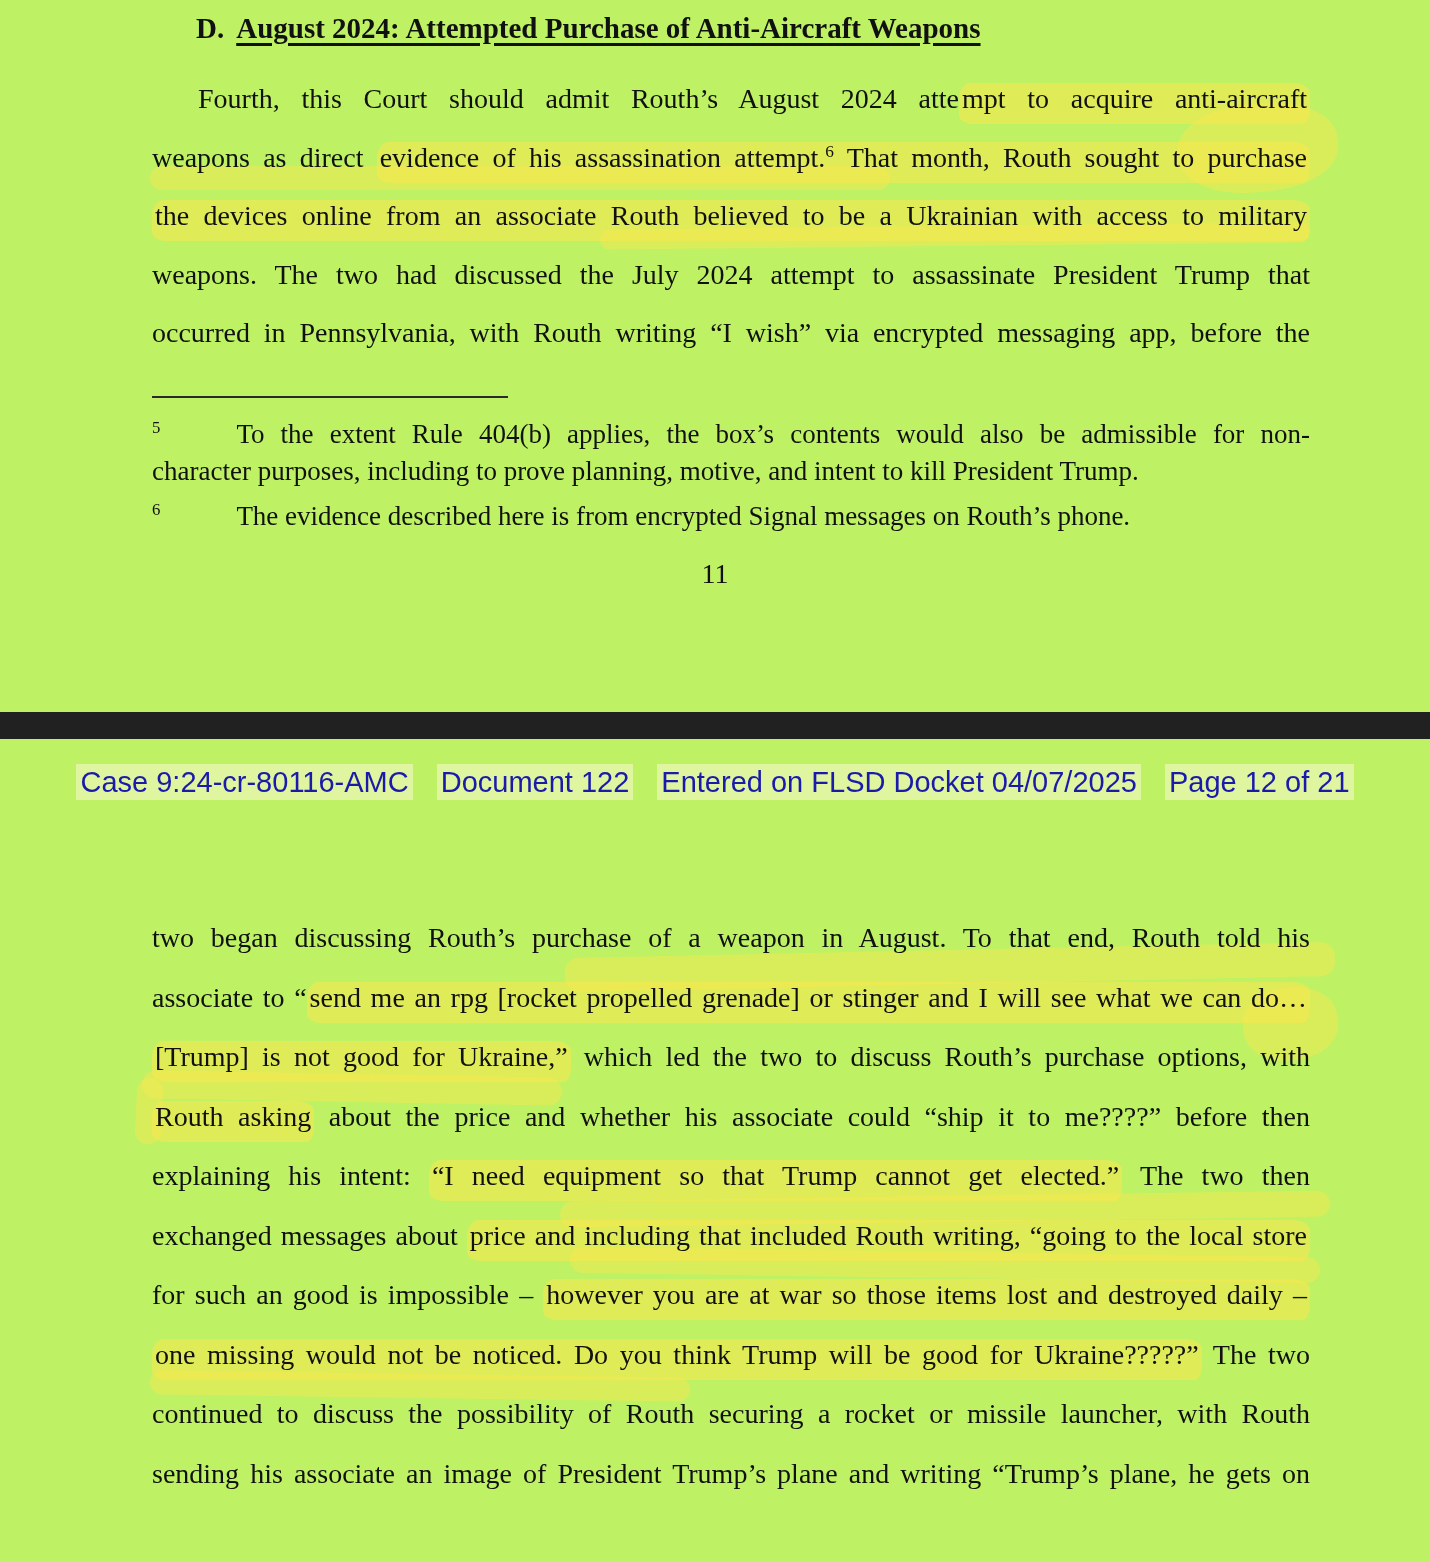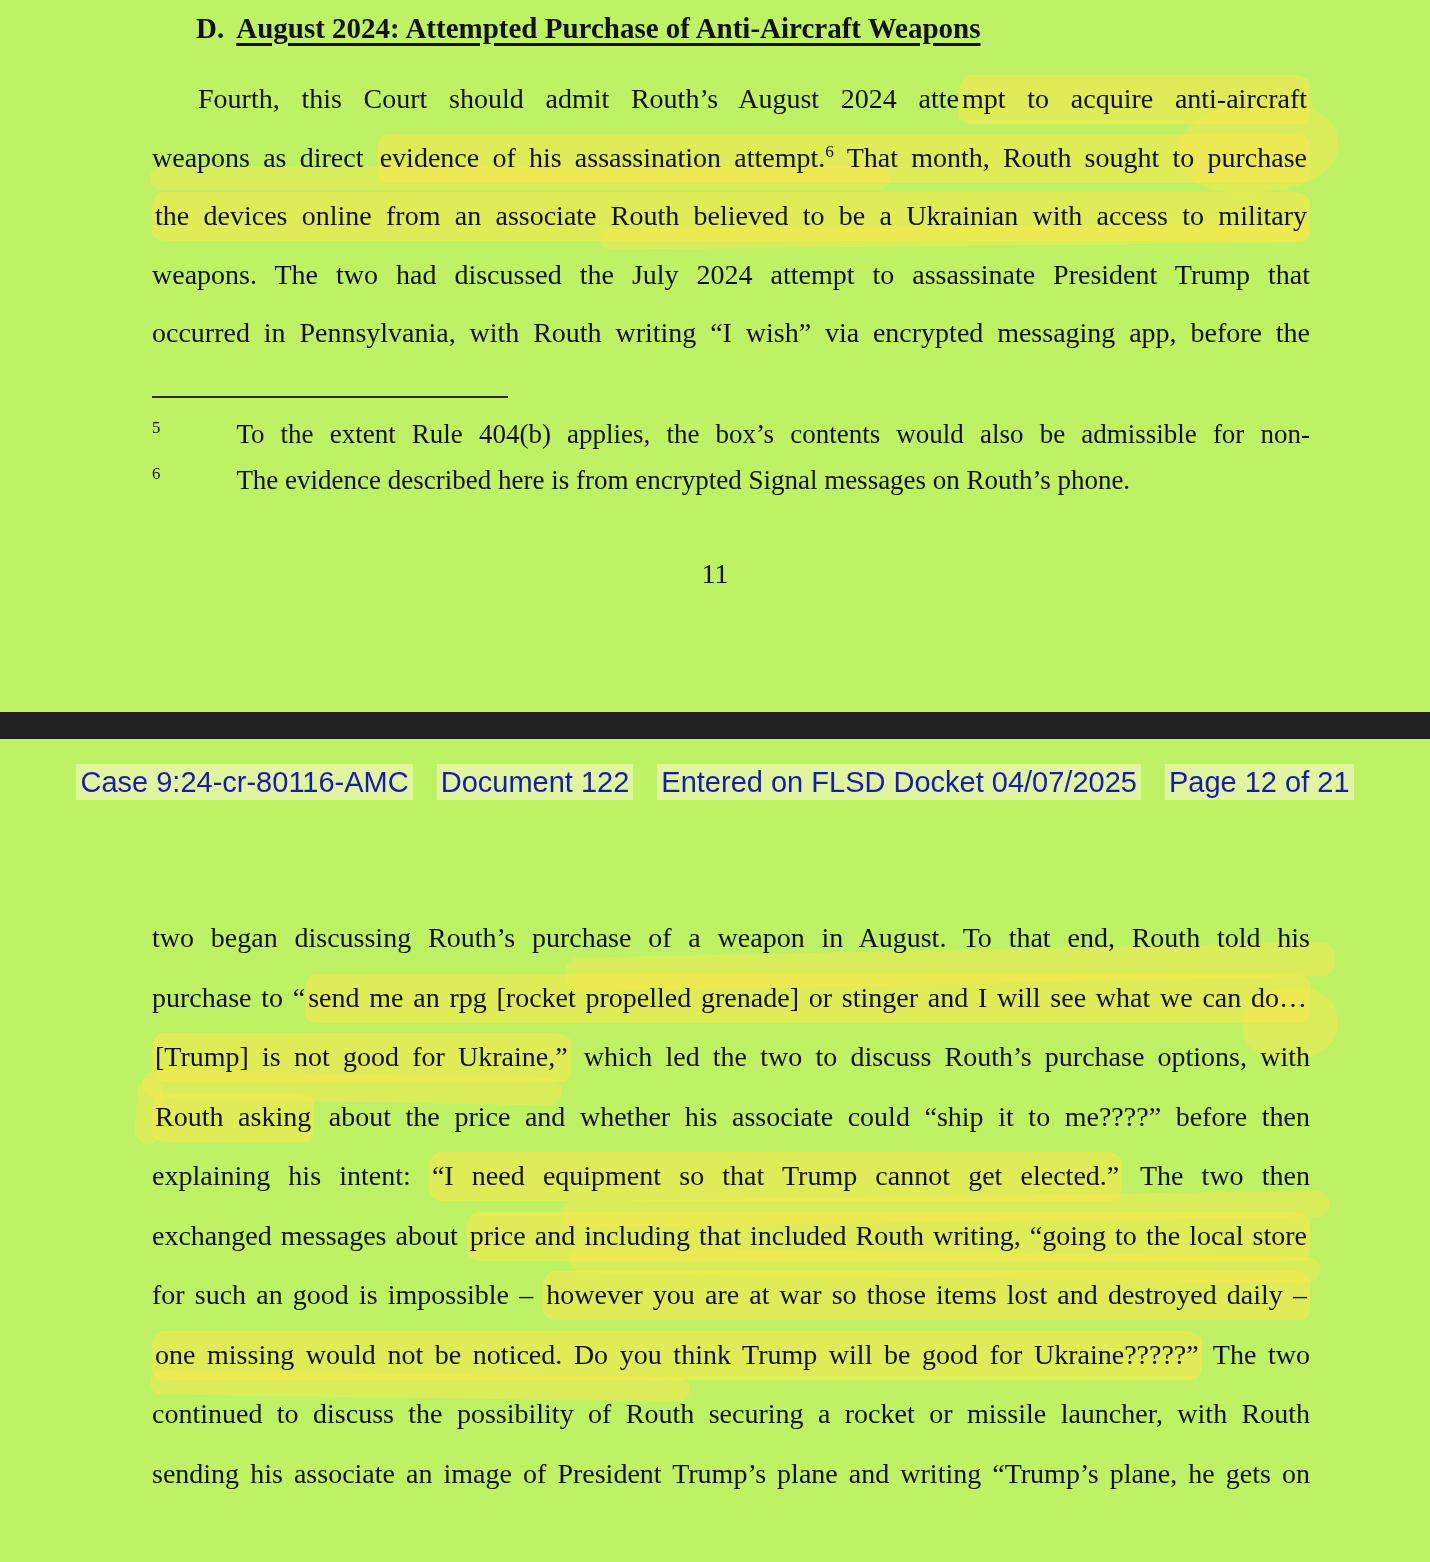--- a/index.html
+++ b/index.html
@@ -15,21 +15,21 @@
   #p11-para{margin-top:22px;font-size:28px;line-height:58.6px;}
   #p12-block{top:908px;font-size:28px;line-height:59.5px;}
   .line{white-space:normal;}
   .line.just{text-align:justify;text-align-last:justify;}
   .indent-sp{display:inline-block;width:46px;}
   .tab-sp{display:inline-block;width:76px;}
   sup.ref{font-size:0.62em;vertical-align:super;line-height:0;}
   
   .hl{
     background:rgba(246,231,79,0.60);
-    padding:8px 3px 10px;
+    padding:0 3px 10px;
     border-radius:12px 18px 8px 14px / 16px 10px 14px 9px;
     box-decoration-break:clone;margin-top:40px;-webkit-box-decoration-break:clone;
   }
   .stroke{position:absolute;background:rgba(246,231,79,0.48);border-radius:14px;z-index:0;}
   .textblock, #fn-block, #pagenum11{z-index:1;}
   
   #fn-block{position:absolute;left:152px;top:396px;width:1158px;font-size:27px;}
   #fn-rule{width:356px;border-top:2px solid #2a2a2a;margin:0 0 18px 0;}
   .fn{line-height:36.5px;}
   .fn + .fn{margin-top:9px;}
@@ -70,41 +70,42 @@
         <div class="line just"><span class="plain">weapons. The two had discussed the July 2024 attempt to assassinate President Trump that</span></div>
         <div class="line just"><span class="plain">occurred in Pennsylvania, with Routh writing “I wish” via encrypted messaging app, before the</span></div>
       </div>
   </div>
 
   <div id="fn-block">
     <div id="fn-rule"></div>
     <div id="fn-list">
         <div class="fn">
           <div class="line just"><sup class="ref">5</sup><span class="tab-sp"></span><span class="plain">To the extent Rule 404(b) applies, the box’s contents would also be admissible for non-</span></div>
+          <div class="line"><span class="plain">character purposes, including to prove planning, motive, and intent to kill President Trump.</span></div>
         </div>
         <div class="fn">
           <div class="line"><sup class="ref">6</sup><span class="tab-sp"></span><span class="plain">The evidence described here is from encrypted Signal messages on Routh’s phone.</span></div>
         </div>
       </div>
   </div>
 
   <div id="pagenum11">11</div>
 
   <div id="sep-bar"></div>
 
   <div id="stamp" style="color: rgb(27, 27, 170);">
       <span class="stamp-part">Case 9:24-cr-80116-AMC</span>
       <span class="stamp-part">Document 122</span>
       <span class="stamp-part">Entered on FLSD Docket 04/07/2025</span>
       <span class="stamp-part">Page 12 of 21</span>
     </div>
 
   <div id="p12-block" class="textblock">
       <div class="line just"><span class="plain">two began discussing Routh’s purchase of a weapon in August. To that end, Routh told his</span></div>
-      <div class="line just"><span class="plain">purchase to “</span><span class="hl">send me an rpg [rocket propelled grenade] or stinger and I will see what we can do…</span></div>
+      <div class="line just"><span class="plain">associate to “</span><span class="hl">send me an rpg [rocket propelled grenade] or stinger and I will see what we can do…</span></div>
       <div class="line just"><span class="hl">[Trump] is not good for Ukraine,”</span><span class="plain"> which led the two to discuss Routh’s purchase options, with</span></div>
       <div class="line just"><span class="hl">Routh asking</span><span class="plain"> about the price and whether his associate could “ship it to me????” before then</span></div>
       <div class="line just"><span class="plain">explaining his intent: </span><span class="hl">“I need equipment so that Trump cannot get elected.”</span><span class="plain"> The two then</span></div>
       <div class="line just"><span class="plain">exchanged messages about </span><span class="hl">price and including that included Routh writing, “going to the local store</span></div>
       <div class="line just"><span class="plain">for such an good is impossible – </span><span class="hl">however you are at war so those items lost and destroyed daily –</span></div>
       <div class="line just"><span class="hl">one missing would not be noticed. Do you think Trump will be good for Ukraine?????”</span><span class="plain"> The two</span></div>
       <div class="line just"><span class="plain">continued to discuss the possibility of Routh securing a rocket or missile launcher, with Routh</span></div>
       <div class="line just"><span class="plain">sending his associate an image of President Trump’s plane and writing “Trump’s plane, he gets on</span></div>
     </div>
 

